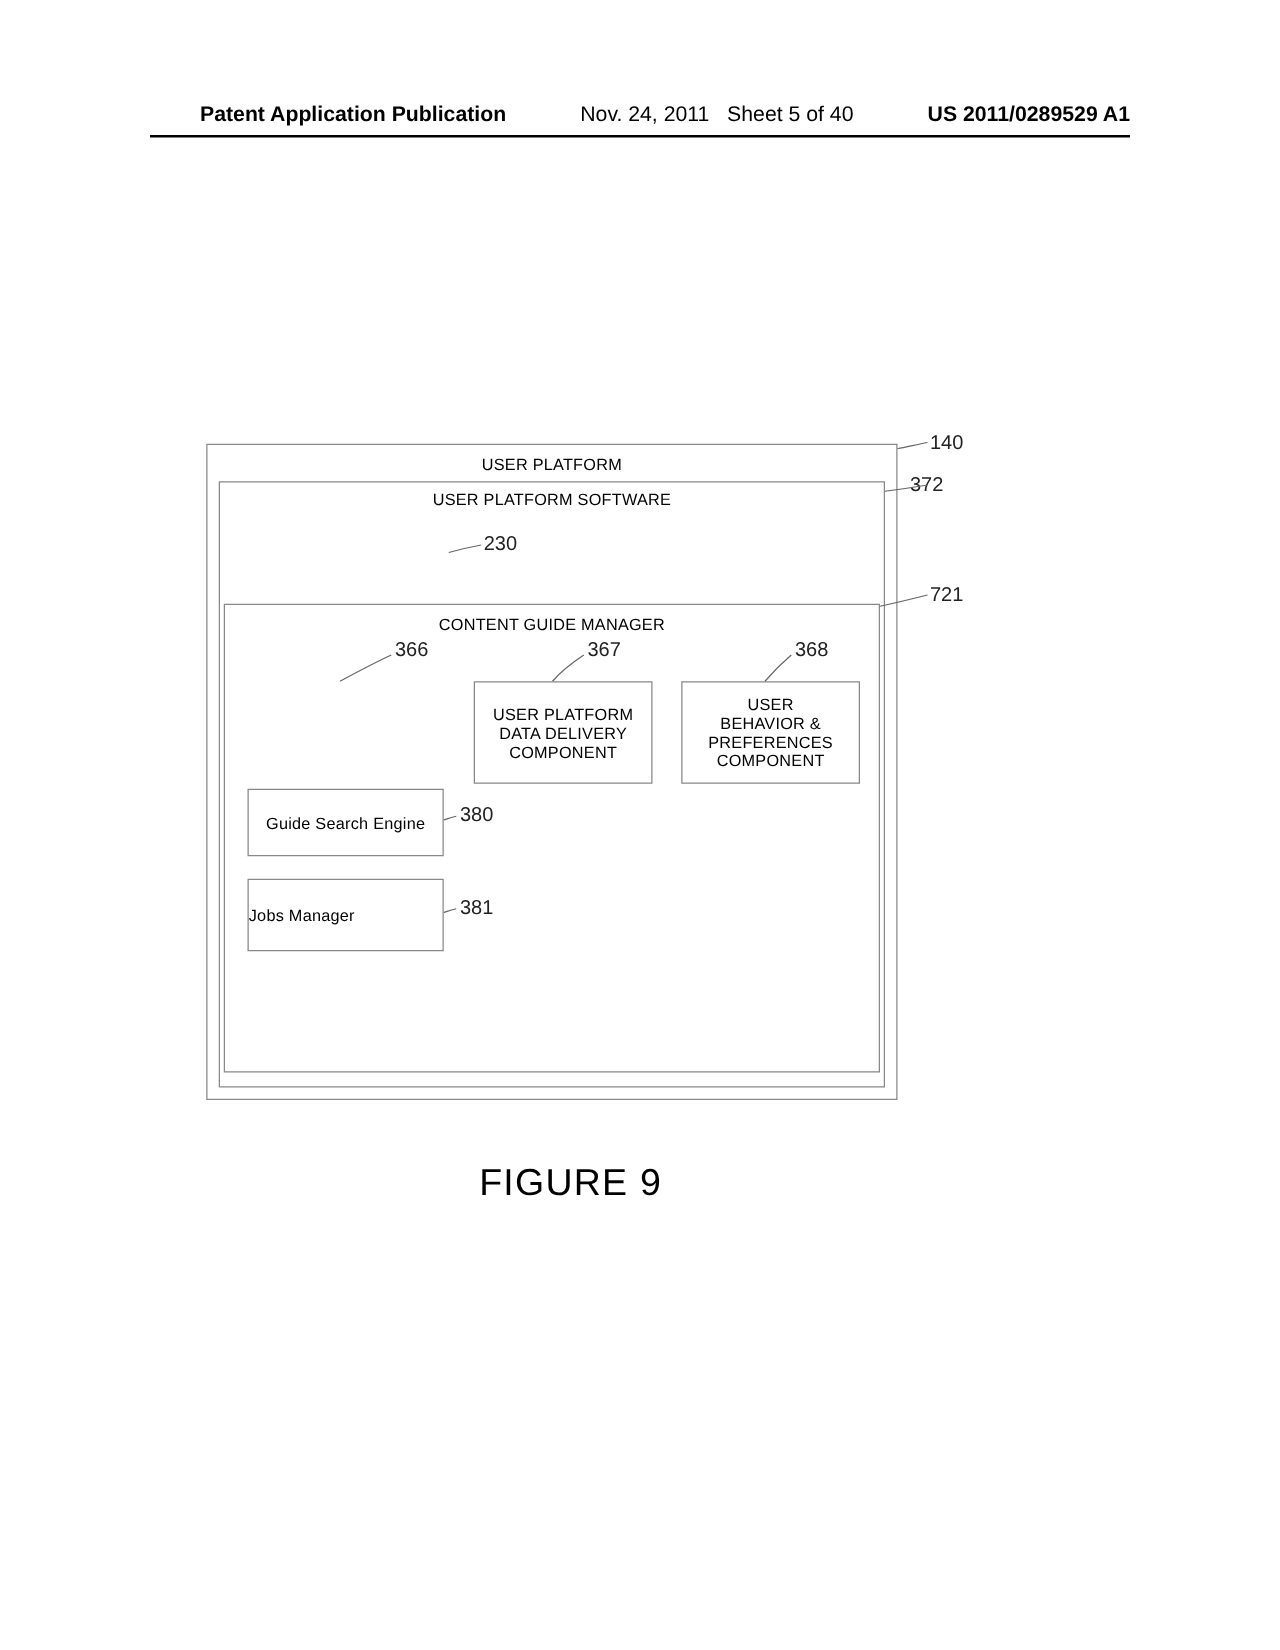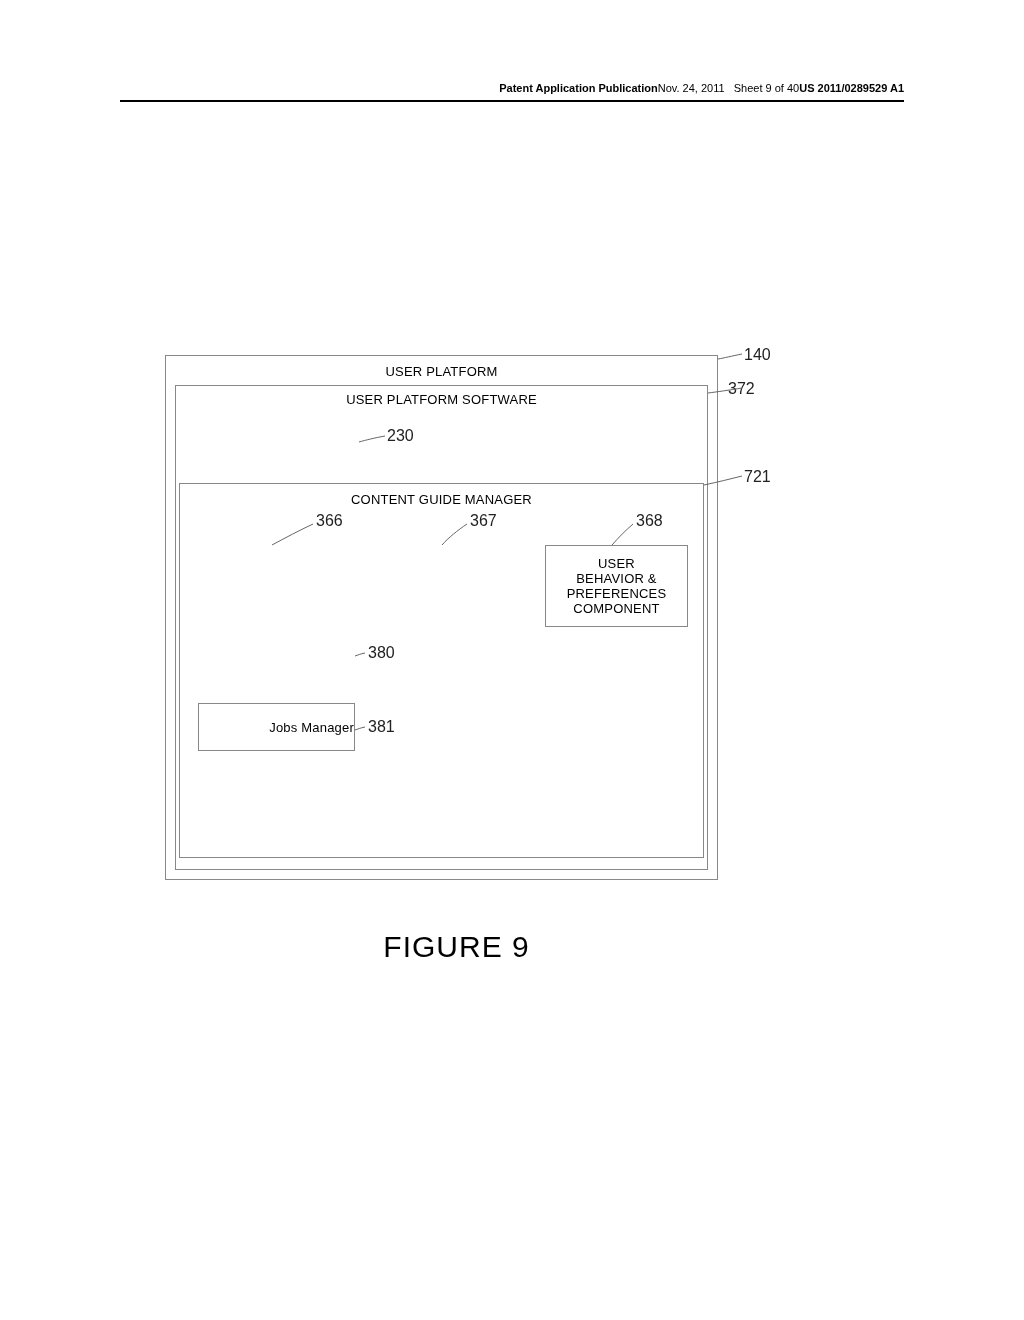--- a/index.html
+++ b/index.html
@@ -1,21 +1,21 @@
 <!DOCTYPE html>
 <html><head>
 <meta charset="utf-8">
 <style>
   * { box-sizing: border-box; margin: 0; padding: 0; }
   html, body { width: 1024px; height: 1320px; background: #fff; font-family: Arial, Helvetica, sans-serif; color: #000; }
   .page { position: relative; width: 1024px; height: 1320px; }
 
   .header { position: absolute; top: 82px; left: 0; width: 1024px; }
   .header-line { border-top: 2px solid #000; margin: 0 120px 0 120px; }
-  .header-text { display: flex; justify-content: flex-end; padding: 0 120px 6px 120px; font-size: 11px; }
+  .header-text { display: flex; justify-content: space-between; padding: 0 120px 6px 120px; font-size: 17px; margin-left: 40px; }
   .header-left { font-weight: bold; }
   .header-mid { }
   .header-right { font-weight: bold; }
 
   
   .diagram { position: absolute; left: 165px; top: 355px; width: 553px; height: 525px; border-radius: 17px; }
 
   .box { position: absolute; border: 1px solid #888; background: #fff; }
   .box-title { text-align: center; font-size: 13px; letter-spacing: 0.2px; }
   .box-title.up { text-transform: uppercase; }
@@ -29,60 +29,66 @@
 
   .bx-native { left: 14px; top: 58px; width: 180px; height: 54px; display:flex; align-items:center; justify-content:center; }
 
   .bx-cgm { left: 14px; top: 128px; width: 525px; height: 375px; }
   .bx-cgm .t { padding-top: 8px; }
 
   .bx-guidegen { left: 33px; top: 190px; width: 157px; height: 60px; display:flex; align-items:center; justify-content:center; }
   .bx-delivery { left: 214px; top: 190px; width: 143px; height: 82px; display:flex; align-items:center; justify-content:center; padding: 0 6px; }
   .bx-behavior { left: 380px; top: 190px; width: 143px; height: 82px; display:flex; align-items:center; justify-content:center; padding: 0 20px; }
   .bx-search { left: 33px; top: 276px; width: 157px; height: 54px; display:flex; align-items:center; justify-content:center; }
-  .bx-jobs { left: 33px; top: 348px; width: 157px; height: 48px; display:flex; align-items:center; justify-content:flex-end; }
+  .bx-jobs { left: 33px; top: 348px; width: 157px; height: 58px; display:flex; align-items:center; justify-content:flex-start; }
 
   
   .lbl { position: absolute; font-size: 16px; color: #222; }
 
   
   svg.leads { position: absolute; left: 0; top: 0; width: 1024px; height: 1320px; pointer-events: none; }
   svg.leads line, svg.leads path { stroke: #666; stroke-width: 1; fill: none; }
 
   .figcap { position: absolute; top: 930px; left: 0; width: 913px; text-align: center; font-size: 30px; letter-spacing: 1px; }
 </style>
 </head>
 <body>
 
 <div class="page">
 
   <div class="header">
     <div class="header-text">
       <span class="header-left">Patent Application Publication</span>
       <span class="header-mid">
         <span>Nov. 24, 2011</span>&nbsp;&nbsp;
-        <span>Sheet 9 of 40</span>
+        <span>Sheet 5 of 40</span>
       </span>
       <span class="header-right">US 2011/0289529 A1</span>
     </div>
     <div class="header-line"></div>
   </div>
 
   <div class="diagram">
     <div class="box bx-userplatform">
       <div class="box-title up t">USER PLATFORM</div>
     </div>
     <div class="box bx-software">
       <div class="box-title up t">USER PLATFORM SOFTWARE</div>
     </div>
     <div class="box bx-cgm">
       <div class="box-title up t">CONTENT GUIDE MANAGER</div>
     </div>
+    <div class="box bx-delivery">
+      <div class="box-title up">USER PLATFORM DATA DELIVERY COMPONENT</div>
+    </div>
     <div class="box bx-behavior">
       <div class="box-title up">USER BEHAVIOR &amp; PREFERENCES COMPONENT</div>
+    </div>
+    <div class="box bx-search">
+      <div class="box-title">Guide Search Engine</div>
     </div>
     <div class="box bx-jobs">
       <div class="box-title">Jobs Manager</div>
     </div>
   </div>
 
   <span class="lbl" style="left:744px; top:346px;">140</span>
   <span class="lbl" style="left:728px; top:380px;">372</span>
   <span class="lbl" style="left:387px; top:427px;">230</span>
   <span class="lbl" style="left:744px; top:468px;">721</span>

